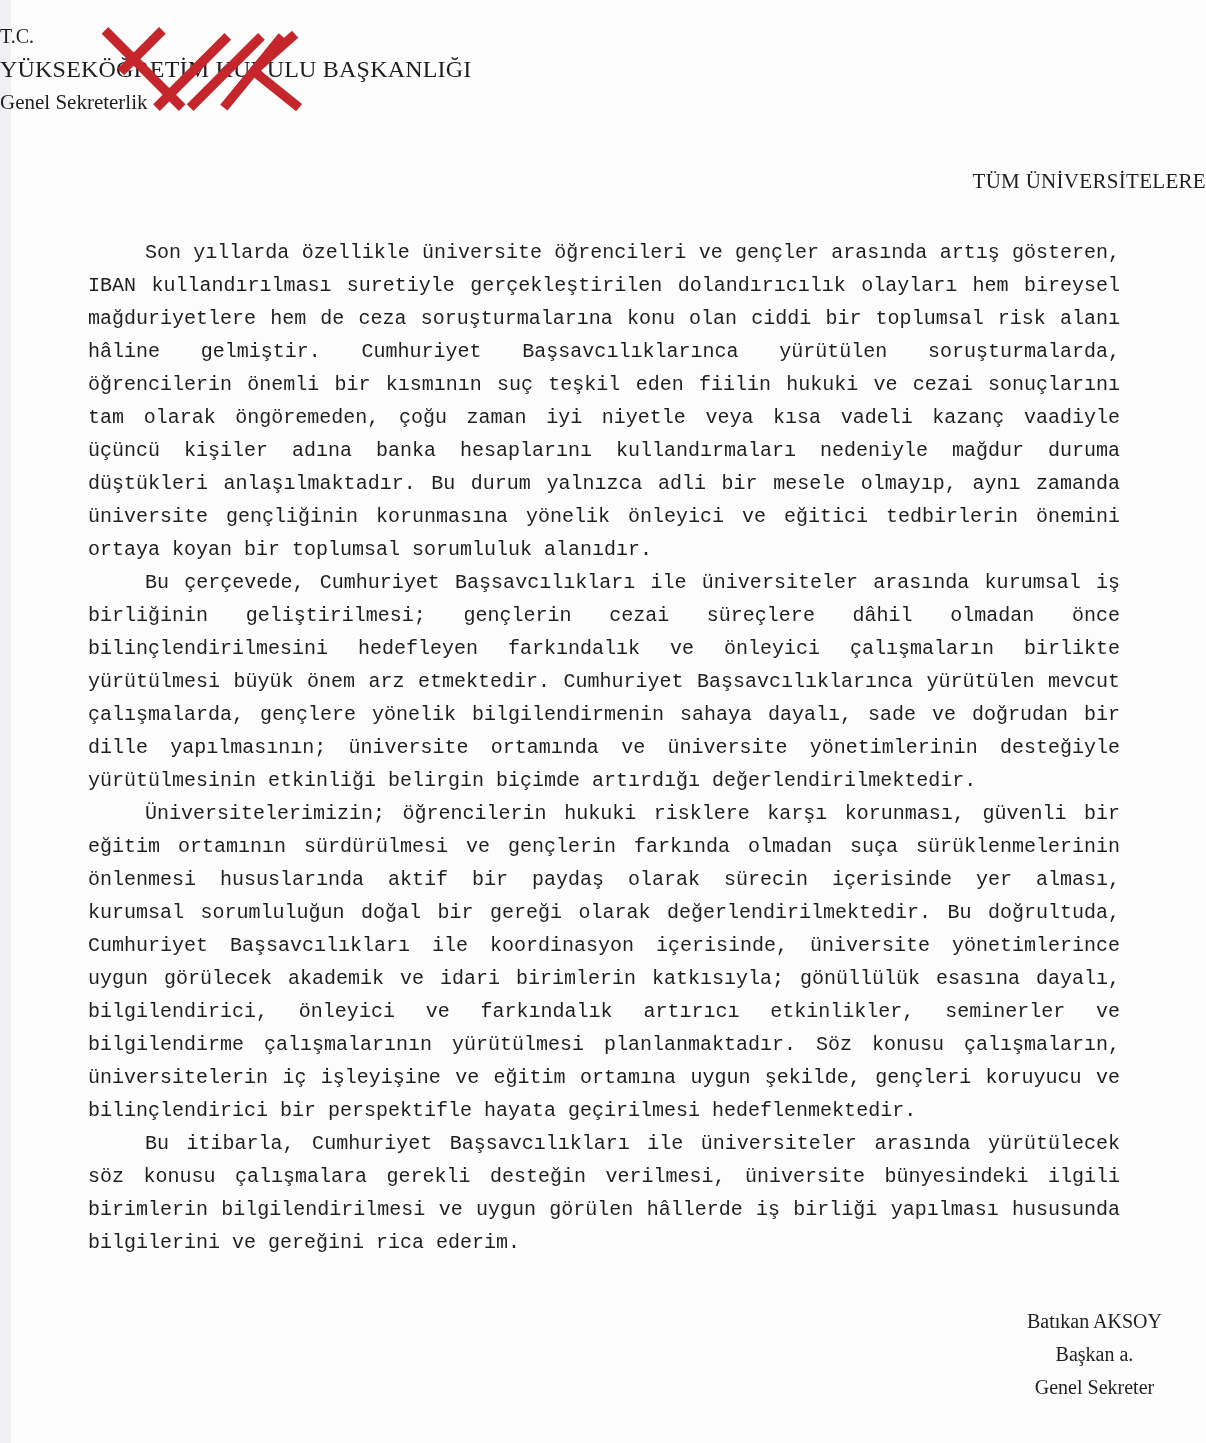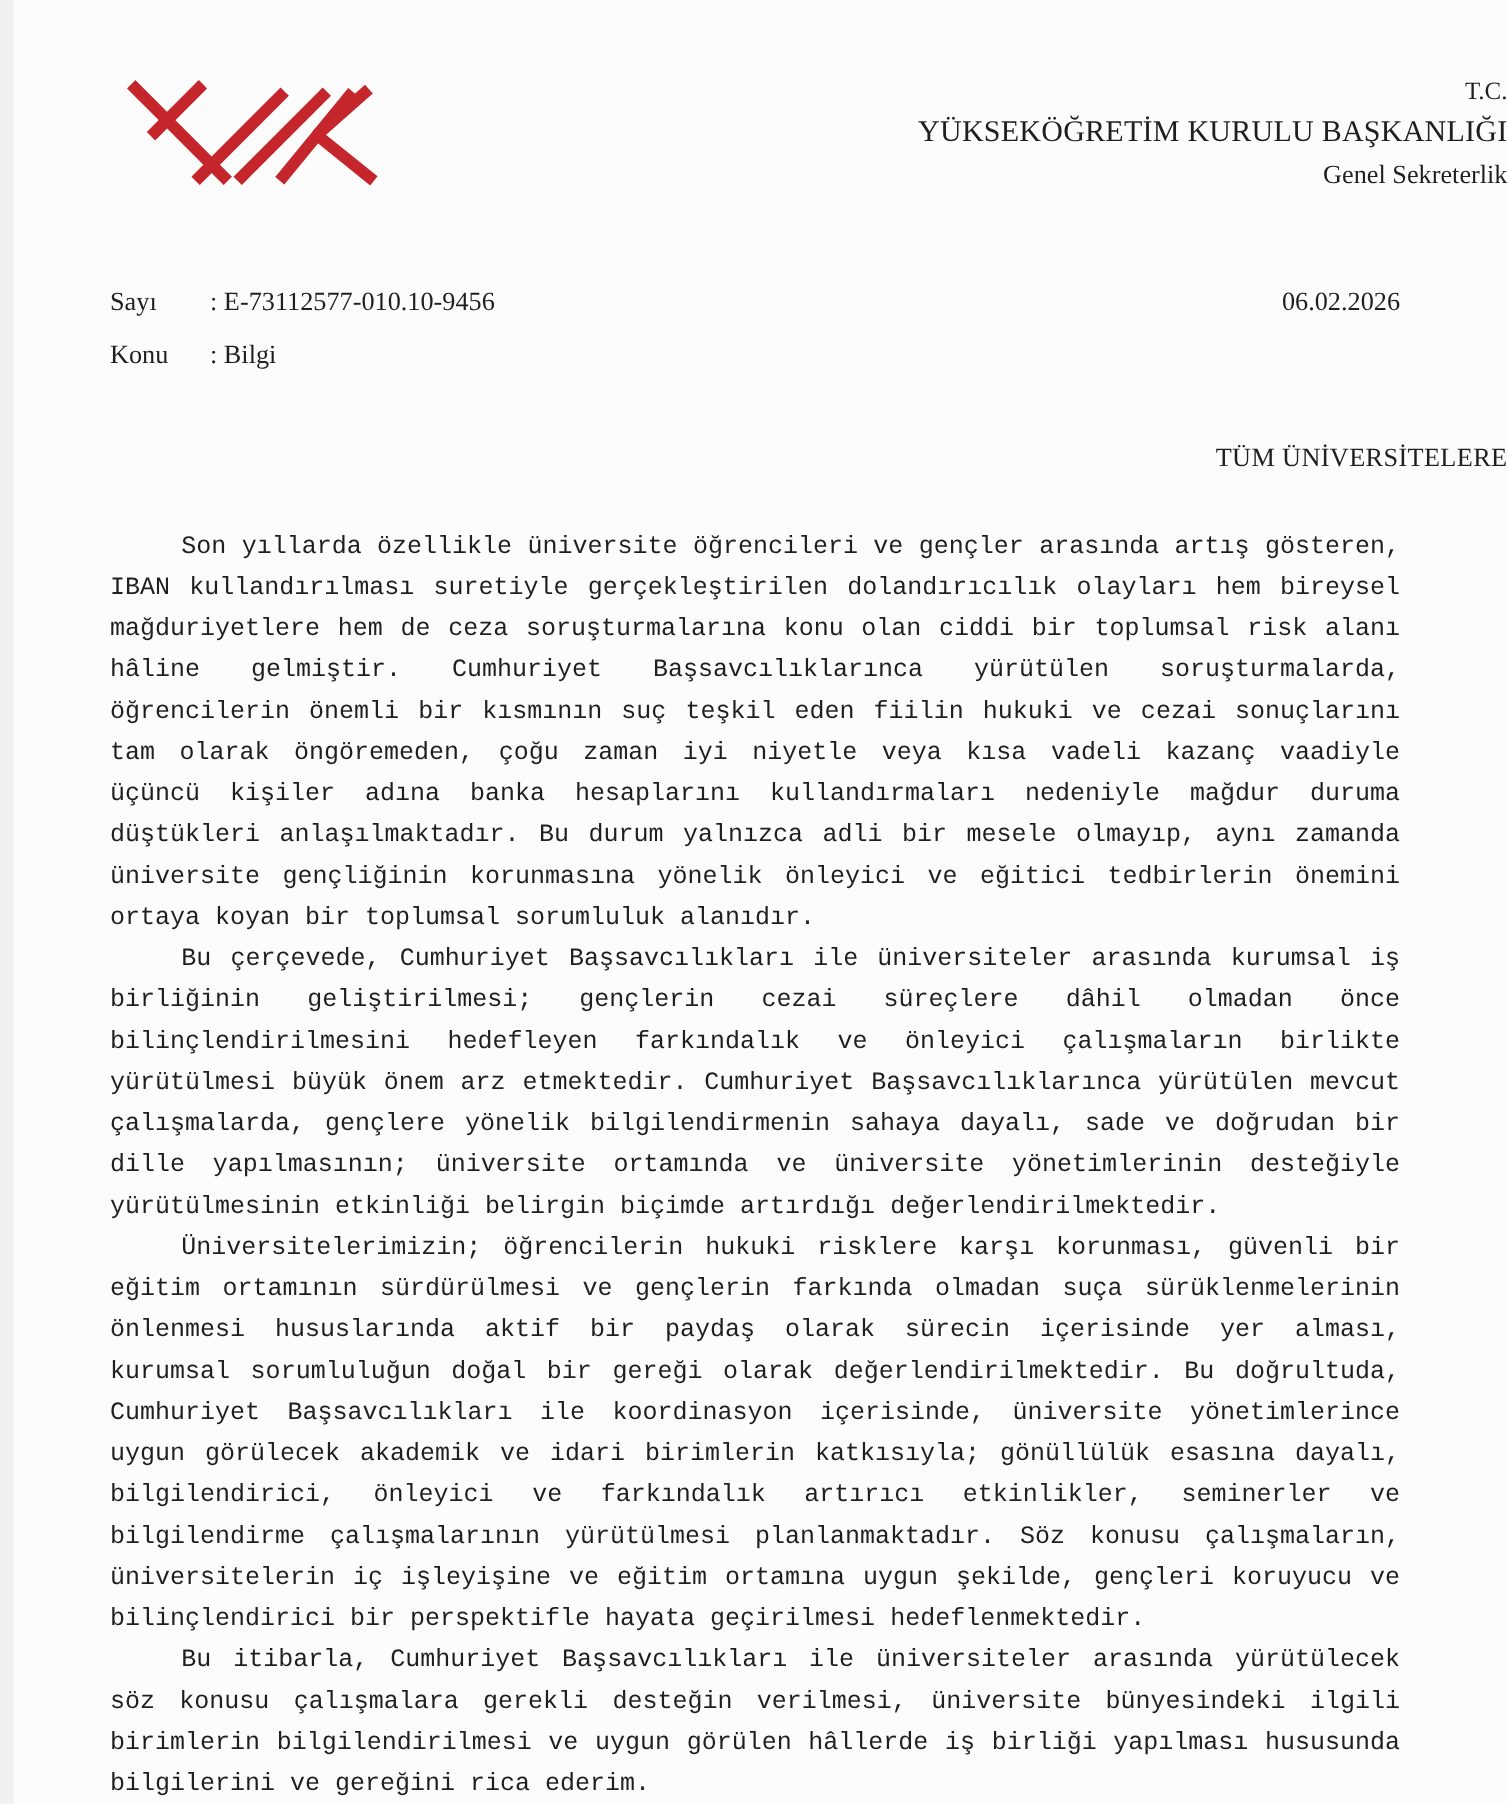--- a/index.html
+++ b/index.html
@@ -21,22 +21,21 @@
     width: 11px;
     background: #f0f0f2;
   }
   .page {
     position: relative;
     padding-top: 20px;
   }
   
   .letterhead {
     position: relative;
-    text-align: right;
-    margin-top: 37px;
+    text-align: left;
   }
   .logo {
     position: absolute;
     left: 99px;
     top: 6px;
   }
   .lh-republic {
     font-size: 20px;
     line-height: 32px;
   }
@@ -118,31 +117,20 @@
           <path d="M156 45 L198 8"></path>
           <path d="M156 45 L202 82"></path>
         </g>
       </svg>
     </div>
     <div class="lh-republic">T.C.</div>
     <div class="lh-institution">YÜKSEKÖĞRETİM KURULU BAŞKANLIĞI</div>
     <div class="lh-unit">Genel Sekreterlik</div>
   </div>
 
-  <div class="meta">
-    <div class="meta-row">
-      <span class="meta-label">Sayı</span>
-      <span>: E-73112577-010.10-9456</span>
-      <span class="meta-date">06.02.2026</span>
-    </div>
-    <div class="meta-row">
-      <span class="meta-label">Konu</span>
-      <span>: Bilgi</span>
-    </div>
-  </div>
 
   <div class="recipient">TÜM ÜNİVERSİTELERE</div>
 
   <div class="body-text">
     <p>Son yıllarda özellikle üniversite öğrencileri ve gençler arasında artış gösteren, IBAN kullandırılması suretiyle gerçekleştirilen dolandırıcılık olayları hem bireysel mağduriyetlere hem de ceza soruşturmalarına konu olan ciddi bir toplumsal risk alanı hâline gelmiştir. Cumhuriyet Başsavcılıklarınca yürütülen soruşturmalarda, öğrencilerin önemli bir kısmının suç teşkil eden fiilin hukuki ve cezai sonuçlarını tam olarak öngöremeden, çoğu zaman iyi niyetle veya kısa vadeli kazanç vaadiyle üçüncü kişiler adına banka hesaplarını kullandırmaları nedeniyle mağdur duruma düştükleri anlaşılmaktadır. Bu durum yalnızca adli bir mesele olmayıp, aynı zamanda üniversite gençliğinin korunmasına yönelik önleyici ve eğitici tedbirlerin önemini ortaya koyan bir toplumsal sorumluluk alanıdır.</p>
     <p>Bu çerçevede, Cumhuriyet Başsavcılıkları ile üniversiteler arasında kurumsal iş birliğinin geliştirilmesi; gençlerin cezai süreçlere dâhil olmadan önce bilinçlendirilmesini hedefleyen farkındalık ve önleyici çalışmaların birlikte yürütülmesi büyük önem arz etmektedir. Cumhuriyet Başsavcılıklarınca yürütülen mevcut çalışmalarda, gençlere yönelik bilgilendirmenin sahaya dayalı, sade ve doğrudan bir dille yapılmasının; üniversite ortamında ve üniversite yönetimlerinin desteğiyle yürütülmesinin etkinliği belirgin biçimde artırdığı değerlendirilmektedir.</p>
     <p>Üniversitelerimizin; öğrencilerin hukuki risklere karşı korunması, güvenli bir eğitim ortamının sürdürülmesi ve gençlerin farkında olmadan suça sürüklenmelerinin önlenmesi hususlarında aktif bir paydaş olarak sürecin içerisinde yer alması, kurumsal sorumluluğun doğal bir gereği olarak değerlendirilmektedir. Bu doğrultuda, Cumhuriyet Başsavcılıkları ile koordinasyon içerisinde, üniversite yönetimlerince uygun görülecek akademik ve idari birimlerin katkısıyla; gönüllülük esasına dayalı, bilgilendirici, önleyici ve farkındalık artırıcı etkinlikler, seminerler ve bilgilendirme çalışmalarının yürütülmesi planlanmaktadır. Söz konusu çalışmaların, üniversitelerin iç işleyişine ve eğitim ortamına uygun şekilde, gençleri koruyucu ve bilinçlendirici bir perspektifle hayata geçirilmesi hedeflenmektedir.</p>
     <p>Bu itibarla, Cumhuriyet Başsavcılıkları ile üniversiteler arasında yürütülecek söz konusu çalışmalara gerekli desteğin verilmesi, üniversite bünyesindeki ilgili birimlerin bilgilendirilmesi ve uygun görülen hâllerde iş birliği yapılması hususunda bilgilerini ve gereğini rica ederim.</p>
   </div>
 

